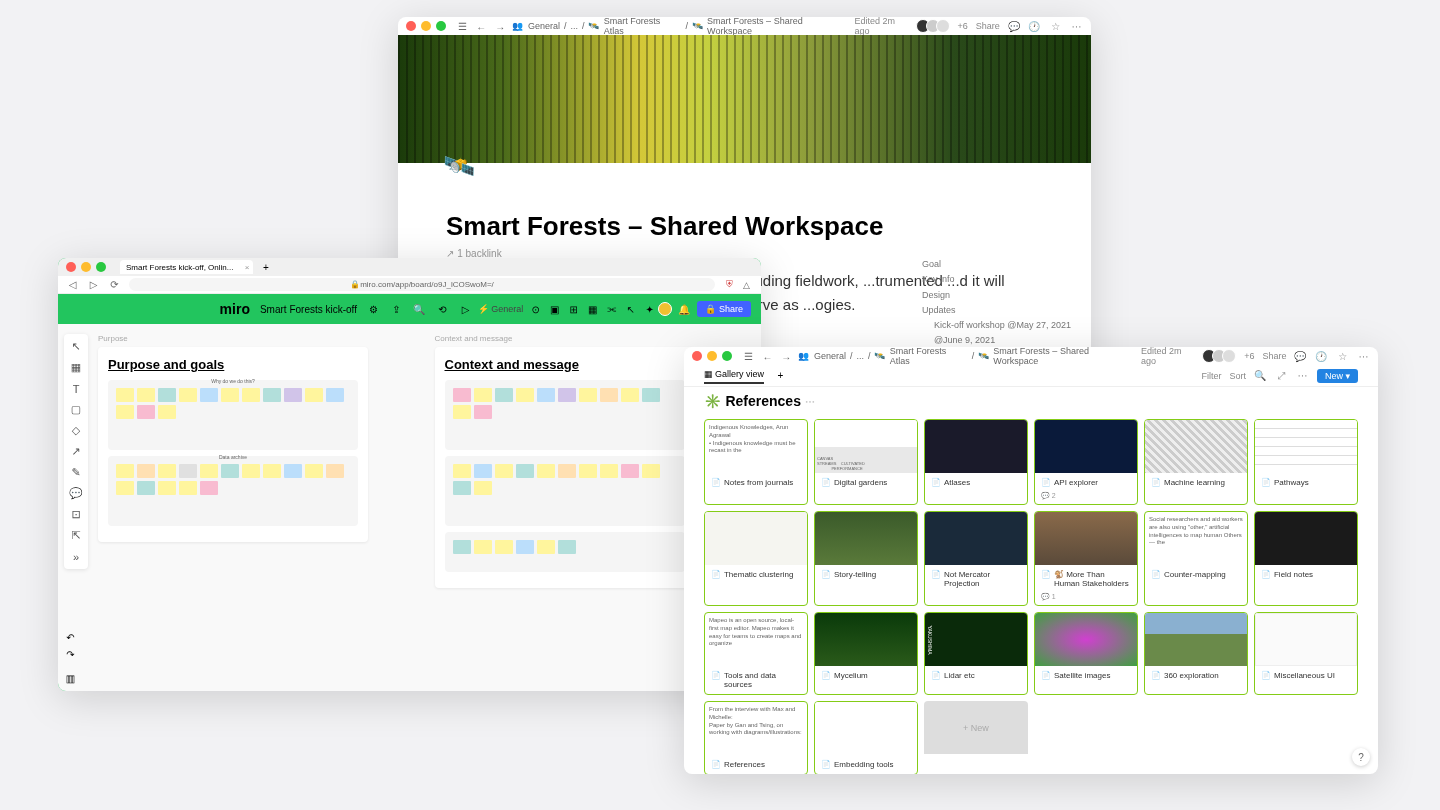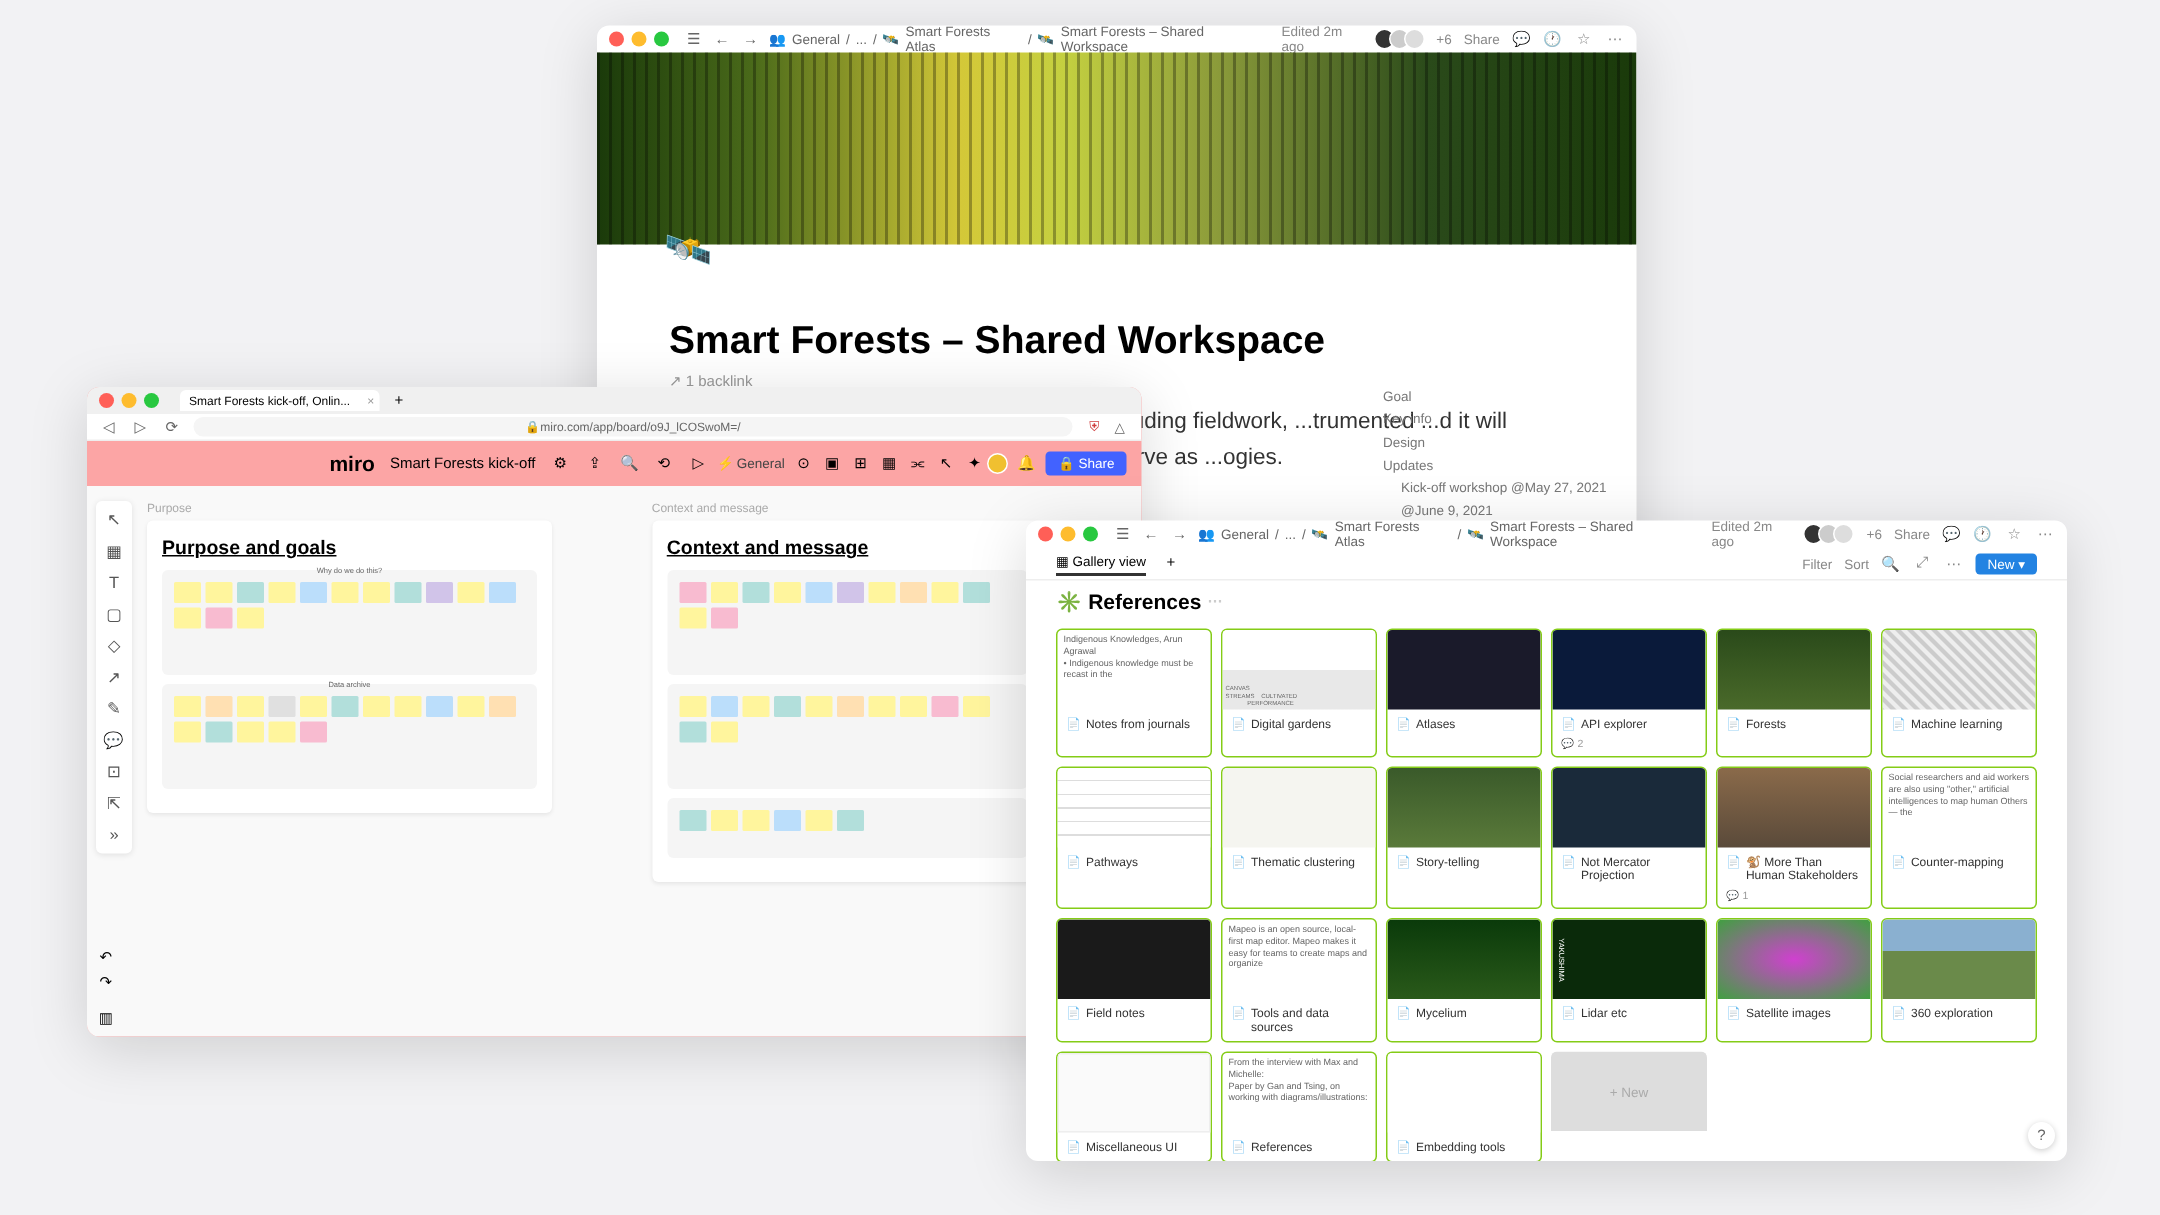--- a/index.html
+++ b/index.html
@@ -27,21 +27,21 @@
 
 .w1-body { padding:48px 48px 10px; }
 .w1-title { font-size:26px; font-weight:700; }
 .backlink { font-size:10px; color:#999; margin-top:6px; }
 .sidebar-sec { position:absolute; right:20px; top:240px; font-size:9px; color:#777; line-height:1.7; }
 .sidebar-sec div { padding-left:0; }
 .sidebar-sec .sub { padding-left:12px; }
 .bodytext { position:absolute; left:344px; top:252px; width:300px; font-size:15px; color:#333; line-height:1.6; }
 
 
-.w2 { left:58px; top:258px; width:703px; height:433px; border-radius:8px; background:#fca5a5; }
+.w2 { left:58px; top:258px; width:703px; height:433px; border-radius:8px; background:#22c55e; }
 .w2-chrome { height:18px; background:#f0f0f0; display:flex; align-items:center; padding:0 8px; gap:6px; }
 .w2-tab { background:#fff; height:14px; border-radius:4px 4px 0 0; padding:0 20px 0 6px; font-size:8px; display:flex; align-items:center; margin-left:4px; position:relative; }
 .w2-tab::after{content:"×";position:absolute;right:4px;color:#999;}
 .w2-addr { height:18px; background:#fff; border-bottom:1px solid #eee; display:flex; align-items:center; padding:0 8px; gap:8px; font-size:9px; color:#666; }
 .w2-url { flex:1; text-align:center; background:#f5f5f5; border-radius:10px; height:13px; display:flex; align-items:center; justify-content:center; font-size:8px; }
 .w2-addr-icons{display:flex;gap:4px;}
 .w2-addr-icons .ico{font-size:9px;}
 
 .w2-toolbar { height:30px; display:flex; align-items:center; padding:0 10px; gap:10px; justify-content:flex-end; }
 .w2-tl{display:flex;align-items:center;gap:10px;}
@@ -380,24 +380,20 @@
       <div class="card">
         <div class="card-img ci-atlas"></div>
         <div class="card-lbl">Atlases</div>
       </div>
       <div class="card">
         <div class="card-img ci-api"></div>
         <div class="card-lbl">API explorer</div>
         <div class="cmt">💬 2</div>
       </div>
       <div class="card">
-        <div class="card-img ci-forest"></div>
-        <div class="card-lbl">Forests</div>
-      </div>
-      <div class="card">
         <div class="card-img ci-ml"></div>
         <div class="card-lbl">Machine learning</div>
       </div>
       <div class="card">
         <div class="card-img ci-path"></div>
         <div class="card-lbl">Pathways</div>
       </div>
       <div class="card">
         <div class="card-img ci-them"></div>
         <div class="card-lbl">Thematic clustering</div>

